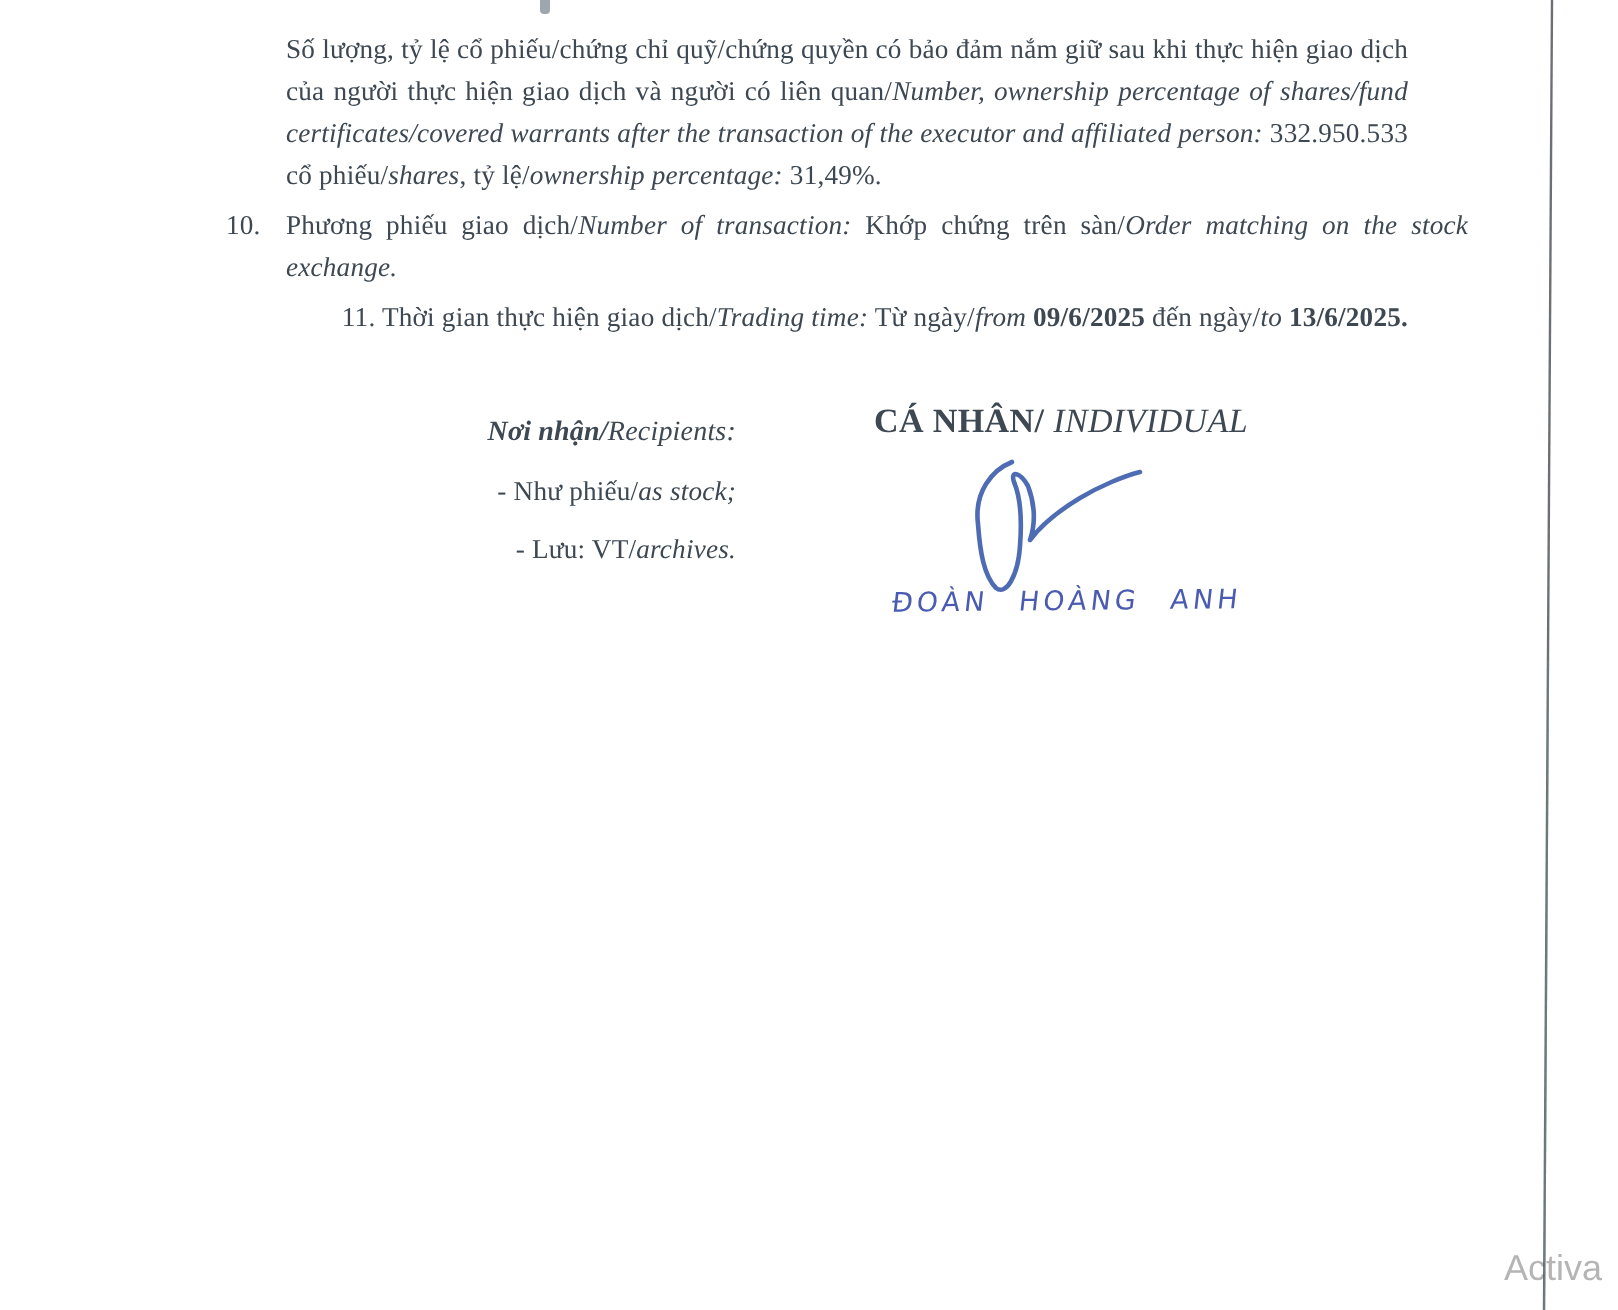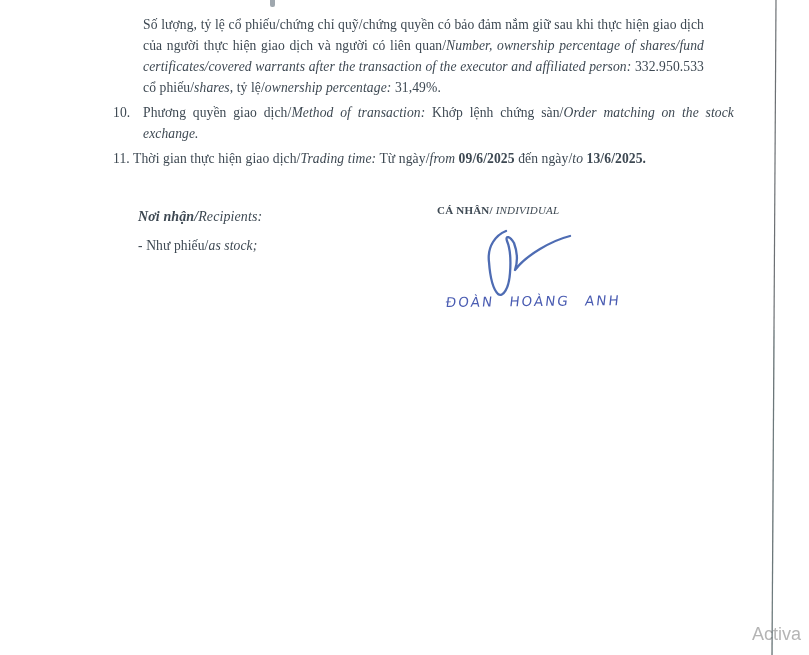--- a/index.html
+++ b/index.html
@@ -11,36 +11,37 @@
     font-family: "Liberation Serif", serif;
   }
   .page { position: absolute; inset: 0; width: 809px; height: 550px; background: #fff; }
 
   .doc-text {
     position: absolute;
     color: #3d4852;
     font-size: 13.6px;
     line-height: 21px;
     letter-spacing: 0.1px;
+    text-align: right;
   }
   .just { text-align: justify; }
   .it  { font-style: italic; }
   .b   { font-weight: bold; }
   .bi  { font-weight: bold; font-style: italic; }
 
   .para-9  { left: 143px; top: 14px;  width: 561px; }
   .item-10 { left: 113px; top: 102px; width: 591px; padding-left: 30px; text-indent: -30px; box-sizing: content-box; }
   .item-10 .num { display: inline-block; width: 30px; text-indent: 0; }
   .item-11 { left: 113px; top: 148px; width: 591px; }
 
   .recipients { left: 138px; top: 206px; width: 230px; }
   .recipients .rline { margin-bottom: 8px; line-height: 21px; }
   .recipients .rhead { font-size: 14px; }
 
-  .individual-head { left: 437px; top: 200px; font-size: 11px; letter-spacing: 0.2px; }
+  .individual-head { left: 437px; top: 200px; font-size: 17px; letter-spacing: 0.2px; }
 
   .signature-wrap { position: absolute; left: 468px; top: 218px; width: 110px; height: 90px; }
 
   .signer-name {
     position: absolute; left: 446px; top: 293px; width: 170px;
     font-family: "DejaVu Sans", sans-serif;
     font-size: 13.5px;
     color: #4a5cb2;
     letter-spacing: 2px;
     word-spacing: 9px;
@@ -69,34 +70,37 @@
 </head>
 <body>
 
 <div class="page">
 
   <div class="doc-text para-9 just">
     <span>Số lượng, tỷ lệ cổ phiếu/chứng chỉ quỹ/chứng quyền có bảo đảm nắm giữ sau khi thực hiện giao dịch của người thực hiện giao dịch và người có liên quan/</span><span class="it">Number, ownership percentage of shares/fund certificates/covered warrants after the transaction of the executor and affiliated person:</span><span> 332.950.533 cổ phiếu/</span><span class="it">shares</span><span>, tỷ lệ/</span><span class="it">ownership percentage:</span><span> 31,49%.</span>
   </div>
 
   <div class="doc-text item-10 just">
-    <span class="num">10.</span><span>Phương quyền giao dịch/</span><span class="it">Method of transaction:</span><span> Khớp lệnh chứng sàn/</span><span class="it">Order matching on the stock exchange.</span>
+    <span class="num">10.</span><span>Phương phiếu giao dịch/</span><span class="it">Number of transaction:</span><span> Khớp chứng trên sàn/</span><span class="it">Order matching on the stock exchange.</span>
   </div>
 
   <div class="doc-text item-11">
     <span>11.</span>
     <span>Thời gian thực hiện giao dịch/</span><span class="it">Trading time:</span><span> Từ ngày/</span><span class="it">from</span><span class="b"> 09/6/2025 </span><span>đến ngày/</span><span class="it">to</span><span class="b"> 13/6/2025.</span>
   </div>
 
   <div class="doc-text recipients">
     <div class="rline rhead">
       <span class="bi">Nơi nhận/</span><span class="it">Recipients:</span>
     </div>
     <div class="rline">
       <span>- Như phiếu/</span><span class="it">as stock;</span>
+    </div>
+    <div class="rline">
+      <span>- Lưu: VT/</span><span class="it">archives.</span>
     </div>
   </div>
 
   <div class="doc-text individual-head">
     <span class="b">CÁ NHÂN/</span><span class="it"> INDIVIDUAL</span>
   </div>
 
   <div class="signature-wrap">
     <svg width="110" height="90" viewBox="0 0 110 90">
       <path d="M38,13 C28,17 19,28 21,44 C22,58 24,70 30,76 C35,80 41,70 42,55 C43,42 42,30 39,23 C37,17 42,18 46,25 C49,33 50,43 47,52 C53,44 62,37 72,31 C82,25 94,20 102,18" fill="none" stroke="#3f5fad" stroke-width="2.3" stroke-linecap="round" stroke-linejoin="round" opacity="0.92"></path>

